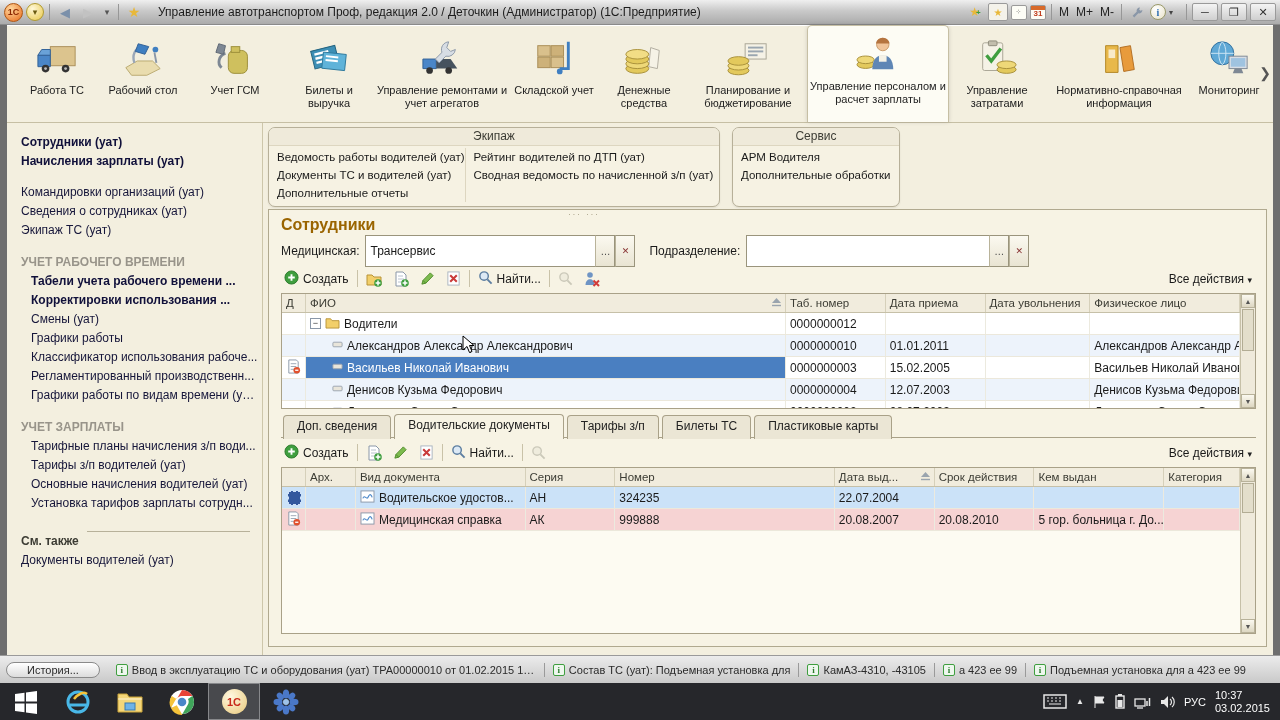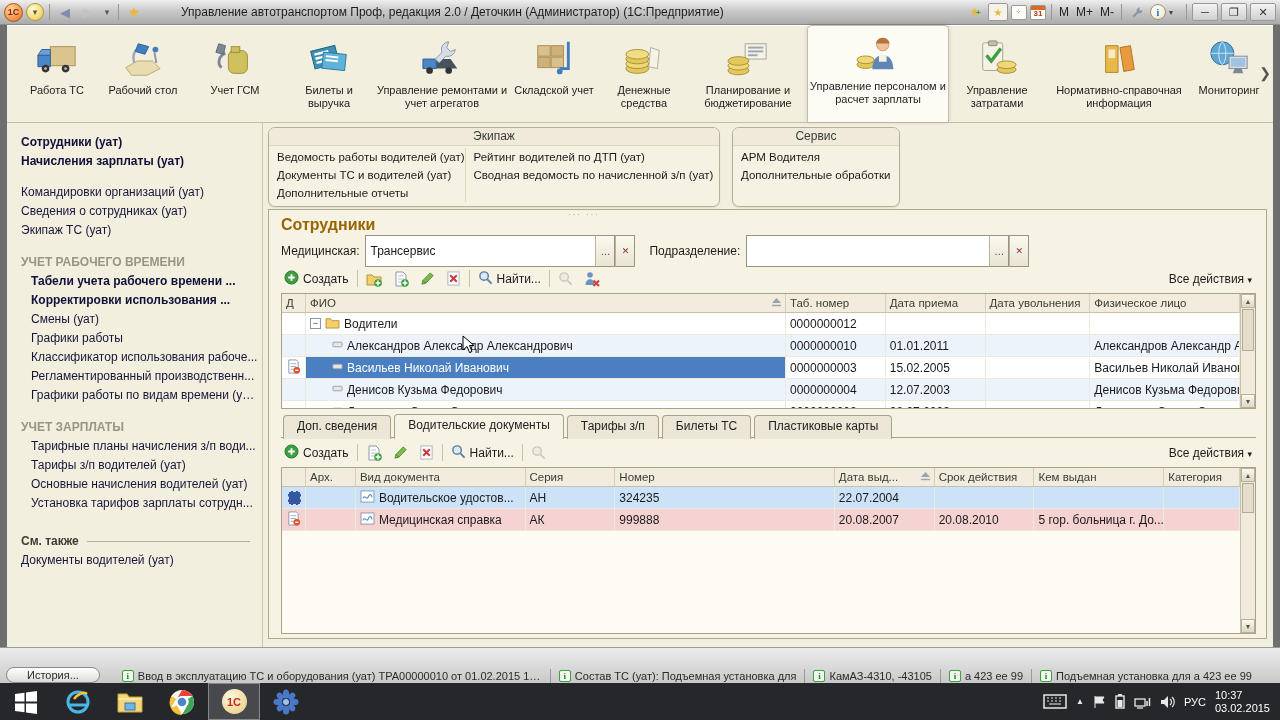--- a/index.html
+++ b/index.html
@@ -10,21 +10,21 @@
 
 .titlebar{height:25px;flex:0 0 auto;background:linear-gradient(#efefef,#c9c9c9 45%,#ababab);border-bottom:1px solid #8a8a8a;display:flex;align-items:center;padding:0 4px;gap:3px}
 .tb-ic{display:inline-flex;align-items:center;justify-content:center;width:20px;height:18px;font-size:11px;cursor:pointer}
 .logo1c{width:19px;height:19px;border-radius:50%;background:radial-gradient(circle at 35% 30%,#ffd9a0,#e86a1a);color:#8c2600;font-weight:bold;font-size:9px;border:1px solid #b05510}
 .roundbtn{width:18px;height:18px;border-radius:50%;background:radial-gradient(circle at 35% 30%,#fff8d8,#e8c84a);border:1px solid #b09a30;color:#6a5a10;font-size:9px}
 .tb-sep{width:1px;height:16px;background:#979797;margin:0 2px}
 .navback{color:#7b90aa;font-size:13px}
 .navfwd{color:#c2c2c2;font-size:13px}
 .navdrop{color:#555;font-size:9px;width:12px}
 .star{color:#e8b83a;font-size:14px}
-.tb-title{margin-left:34px;font-size:12px;color:#1c1c1c;white-space:nowrap;overflow:hidden;flex:1}
+.tb-title{margin-left:11px;font-size:12px;color:#1c1c1c;white-space:nowrap;overflow:hidden;flex:1}
 .tb-right{display:flex;align-items:center;gap:3px}
 .mbtn{font-size:12px;color:#222;padding:0 2px;cursor:pointer}
 .winbtn{width:26px;height:18px;display:inline-flex;align-items:center;justify-content:center;font-size:11px;color:#333;border:1px solid #9a9a9a;border-radius:2px;background:linear-gradient(#f4f4f4,#cfcfcf);cursor:pointer}
 .calico{position:relative;width:16px;height:15px;background:#fdfdf6;border:1px solid #9a9a9a;border-radius:2px;font-size:8px;color:#c03a1a;display:inline-flex;align-items:center;justify-content:center;font-weight:bold}
 .calico:before{content:"";position:absolute;top:0;left:0;right:0;height:4px;background:#d86a2a}
 .calico span{margin-top:3px}
 .infoc{width:16px;height:16px;border-radius:50%;background:radial-gradient(circle at 35% 30%,#ffffff,#e8e2c8);border:1px solid #9a9a6a;color:#2b6cb0;font-size:10px;font-weight:bold;font-family:"Liberation Serif",serif;display:inline-flex;align-items:center;justify-content:center}
 
 
 .window-body{flex:1;display:flex;flex-direction:column;min-height:0;border-left:7px solid #6e6e6e;border-right:7px solid #6e6e6e;background:#f3efdf}
@@ -38,21 +38,21 @@
 .ribbon-scroll{position:absolute;right:2px;top:40px;color:#555;font-size:14px;cursor:pointer}
 
 
 .body-row{flex:1;display:flex;min-height:0}
 .sidebar{width:256px;flex:0 0 auto;border-right:1px solid #cdc6aa;padding:10px 4px 0 14px;overflow:hidden}
 .snav{display:block;line-height:19px;font-size:12px;color:#16163a;cursor:pointer;white-space:nowrap;overflow:hidden;text-overflow:ellipsis}
 .snav.bold{font-weight:bold;color:#10103a}
 .snav.ind{padding-left:10px}
 .shead{font-weight:bold;color:#98948a;font-size:12px;line-height:20px;margin-top:0}
 .sgap{height:12px}
-.seealso{display:flex;align-items:center;gap:8px;margin-top:6px;font-weight:bold;color:#3c3c34;line-height:20px}
+.seealso{display:flex;align-items:flex-start;gap:8px;margin-top:6px;font-weight:bold;color:#3c3c34;line-height:20px}
 .seealso .ln{flex:1;height:1px;background:#b7b19a;margin-right:8px}
 
 .content{flex:1;display:flex;flex-direction:column;min-width:0;position:relative}
 .panels-row{height:84px;flex:0 0 auto;display:flex;gap:12px;padding:4px 0 0 5px}
 .panel{border:1px solid #b7b099;border-radius:7px;background:#f6f2e3;box-shadow:0 1px 2px rgba(0,0,0,.08);overflow:hidden}
 .panel-h{text-align:center;font-size:12px;color:#3c3c34;background:#efeada;border-bottom:1px solid #ddd6c0;line-height:17px}
 .panel-links{display:flex;padding:2px 8px}
 .pcol{display:flex;flex-direction:column}
 .plink{font-size:11.5px;line-height:18px;color:#1a1a1a;cursor:pointer;white-space:nowrap;overflow:hidden;text-overflow:ellipsis}
 .splitdots{position:absolute;left:305px;top:86px;color:#a9a28a;font-size:9px;letter-spacing:2px}
@@ -93,21 +93,21 @@
 
 .tabs{display:flex;gap:3px;padding:5px 0 0 2px;height:29px;flex:0 0 auto;border-bottom:1px solid #a9a188}
 .tab{background:#ebe6d5;border:1px solid #a9a188;border-bottom:none;border-radius:4px 4px 0 0;padding:3px 13px 0 13px;font-size:12px;color:#222;cursor:pointer;position:relative;top:1px;height:24px}
 .tab.active{background:#f7f3e4;height:25px;top:0;z-index:2}
 
 .docarea{flex:1;min-height:0;display:flex;flex-direction:column}
 .docwrap{height:167px}
 .docbody{background:#fdfbf2;height:146px}
 
 
-.statusbar{height:36px;flex:0 0 auto;background:linear-gradient(#ececec,#c9c9c9);border-top:1px solid #9a9a9a;display:flex;align-items:flex-end;padding:0 6px;gap:22px;font-size:11px;color:#2a2a2a}
+.statusbar{height:28px;flex:0 0 auto;background:linear-gradient(#ececec,#c9c9c9);border-top:1px solid #9a9a9a;display:flex;align-items:center;padding:0 6px;gap:16px;font-size:11px;color:#2a2a2a}
 .histbtn{background:linear-gradient(#ffffff,#dcdcdc);border:1px solid #8a8a8a;border-radius:9px;padding:1px 20px;font-size:11px;cursor:pointer}
 .smsg{display:flex;align-items:center;gap:4px;white-space:nowrap;overflow:hidden;text-overflow:ellipsis;cursor:pointer}
 .smsg .txt{overflow:hidden;text-overflow:ellipsis}
 .ssep{width:1px;height:14px;background:#9a9a9a;flex:0 0 auto}
 .iinfo{width:12px;height:12px;border-radius:2px;background:#eef7ee;border:1px solid #3f9e3f;color:#2e7d2e;font-weight:bold;font-size:9px;font-family:"Liberation Serif",serif;display:inline-flex;align-items:center;justify-content:center;flex:0 0 auto}
 
 
 .taskbar{height:37px;flex:0 0 auto;background:#26272b;display:flex;align-items:stretch;color:#fff}
 .tkbtn{width:52px;display:flex;align-items:center;justify-content:center;cursor:pointer}
 .tkbtn.active{background:rgba(255,255,255,.16);box-shadow:inset 0 0 0 1px rgba(255,255,255,.35)}

